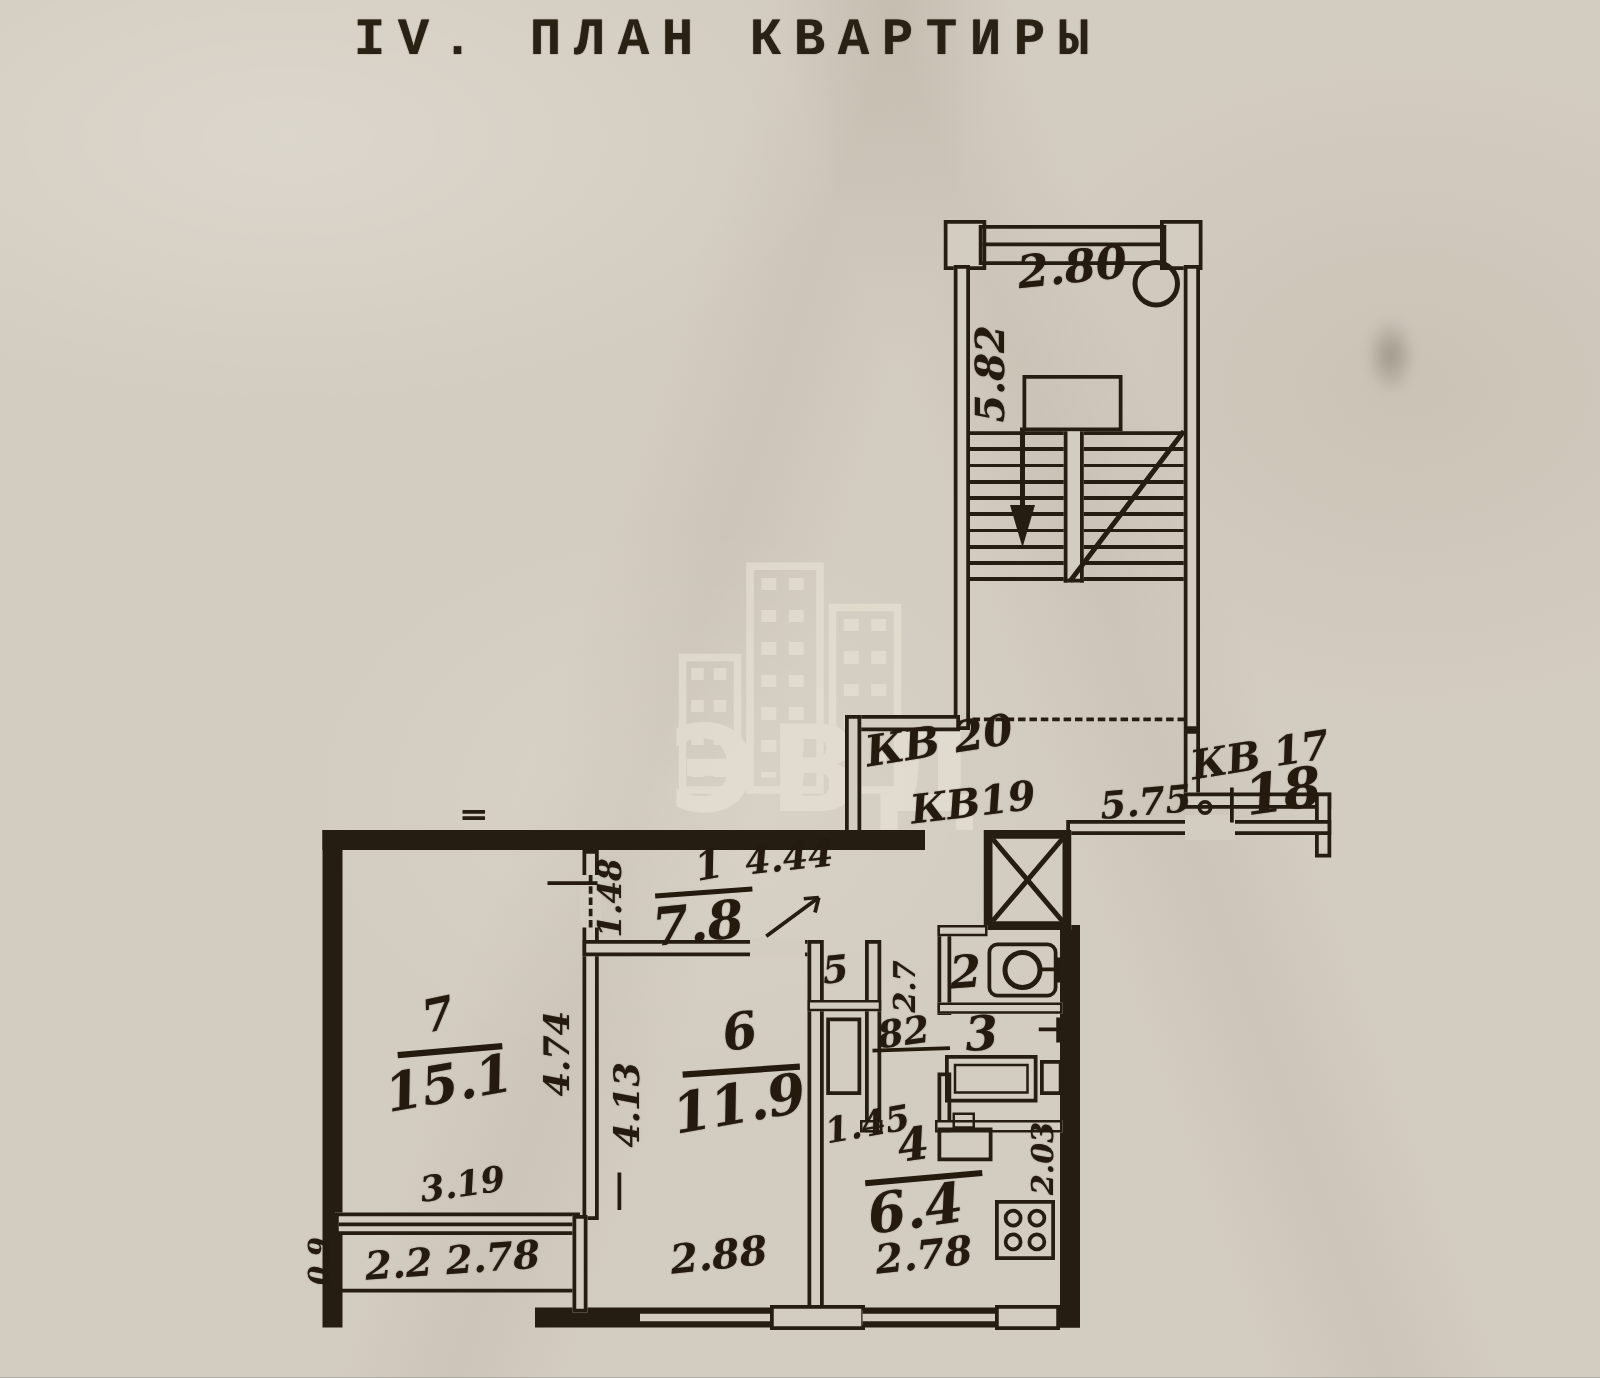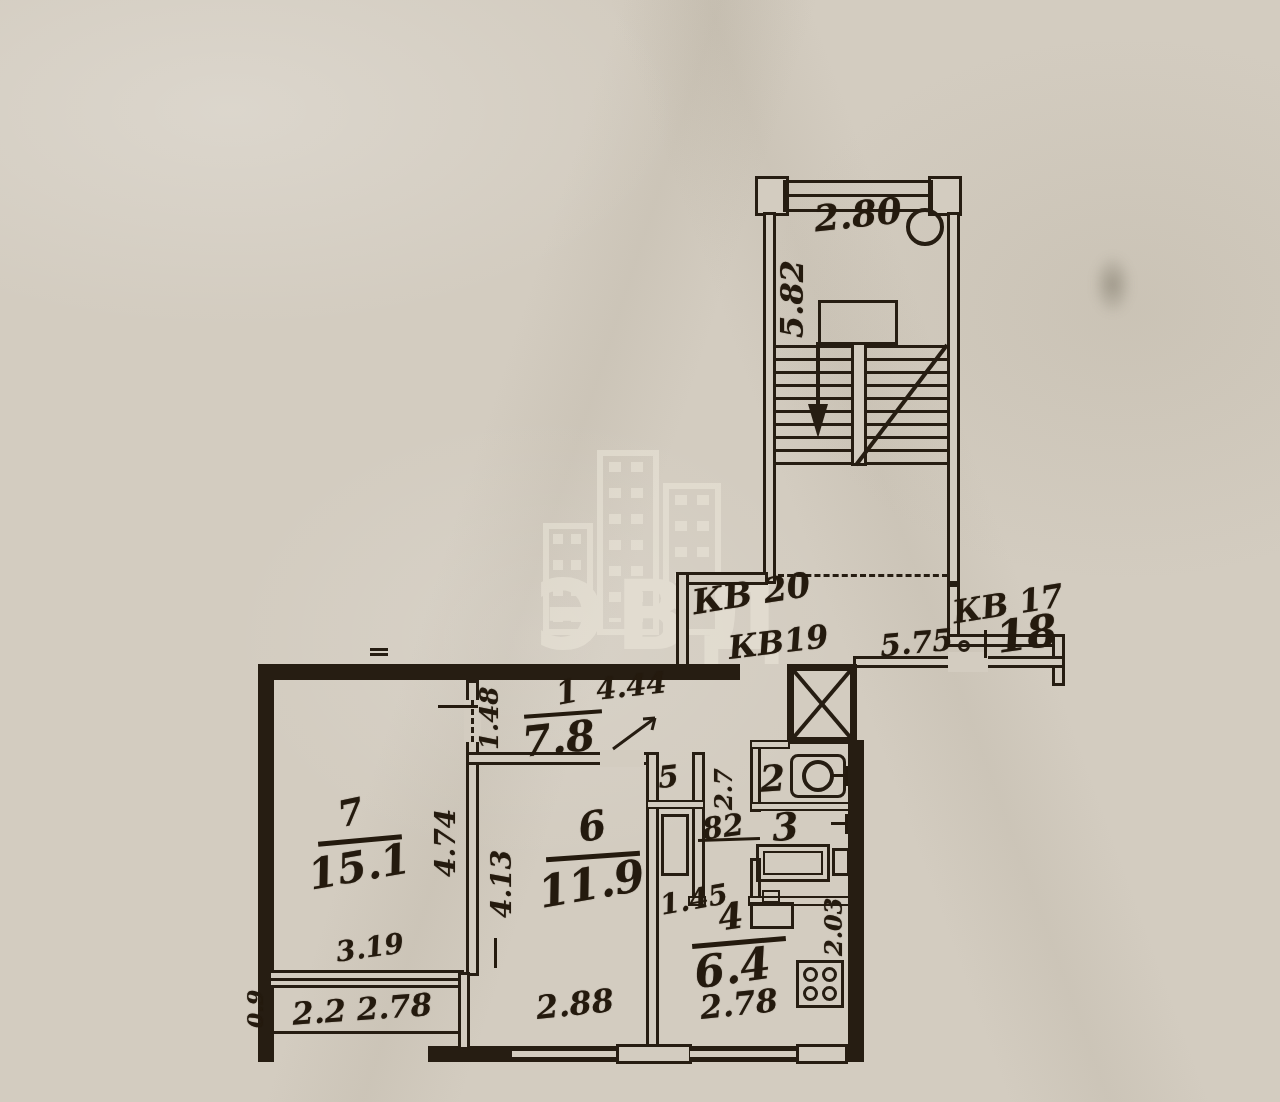--- a/index.html
+++ b/index.html
@@ -63,20 +63,21 @@
     <div class="wmwin" style="left:140px; top:67px; width:12px; height:128px;"></div>
     <div class="wmwin" style="left:162px; top:67px; width:12px; height:128px;"></div>
     <div class="wmb" style="left:8px; top:95px; width:50px; height:112px;"></div>
     <div class="wmwin" style="left:18px; top:106px; width:10px; height:92px;"></div>
     <div class="wmwin" style="left:36px; top:106px; width:10px; height:92px;"></div>
     <div class="wmtext" style="left:0px; top:132px;">ЭВД</div>
   </div>
 
   <div class="stain" style="left:1085px; top:242px; width:55px; height:85px;"></div>
 
+  <div class="title" style="left:283px; top:8px;">IV. ПЛАН КВАРТИРЫ</div>
 
   <div class="box" style="left:755px; top:176px; width:34px; height:40px; background:#d3ccc0;"></div>
   <div class="box" style="left:928px; top:176px; width:34px; height:40px; background:#d3ccc0;"></div>
   <div class="box" style="left:783px; top:180px; width:150px; height:32px;">
     <div style="position:absolute; left:0; top:11px; width:100%; height:3px; background:#261d12;"></div>
   </div>
   <div class="dw" style="left:763px; top:212px; width:13px; height:372px;"></div>
   <div class="dw" style="left:947px; top:212px; width:13px; height:372px;"></div>
   <div class="hand" style="left:814px; top:196px; font-size:36px; transform:rotate(-6deg);">2.80</div>
   <div class="circle" style="left:906px; top:208px; width:38px; height:38px;"></div>

